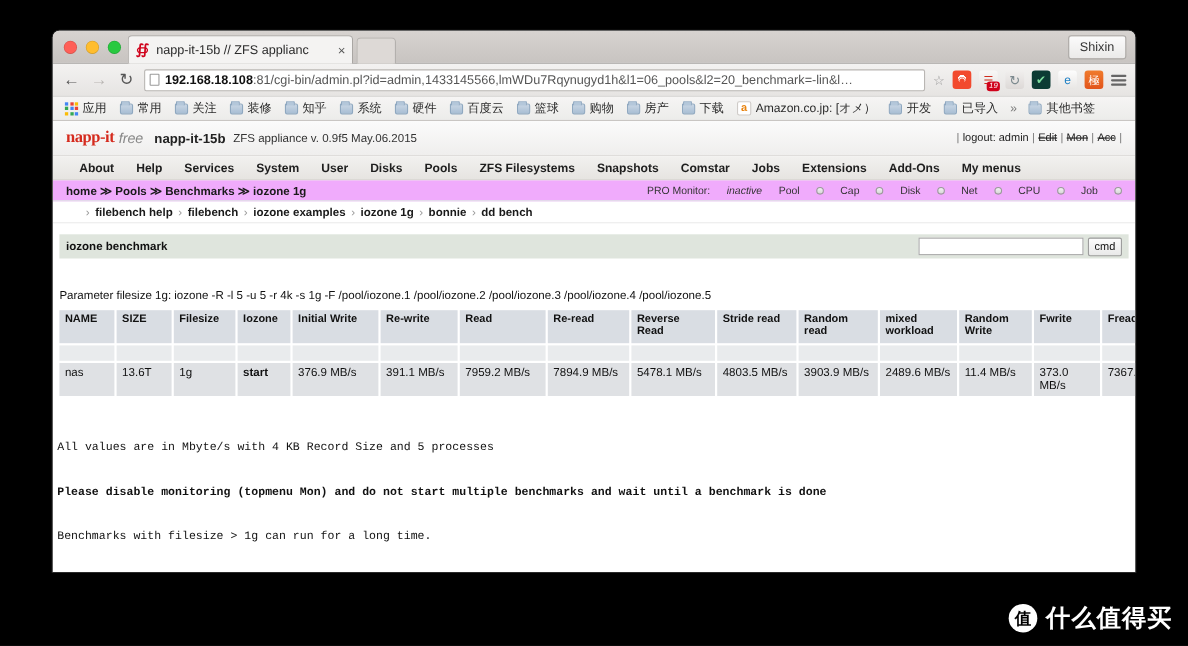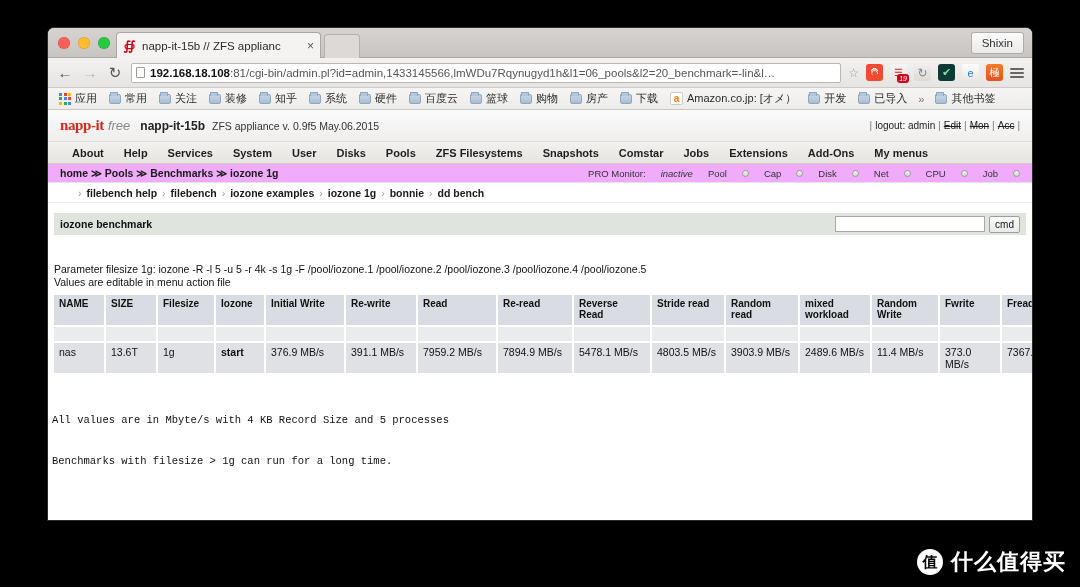--- a/index.html
+++ b/index.html
@@ -415,21 +415,20 @@
       <div class="bench-bar">
         <span class="bench-title">iozone benchmark</span>
         <span class="bench-right">
           <input class="cmd-input" type="text" value="" style="">
           <span class="cmd-btn">cmd</span>
         </span>
       </div>
 
       <div class="params">
         <div>Parameter filesize 1g: iozone -R -l 5 -u 5 -r 4k -s 1g -F /pool/iozone.1 /pool/iozone.2 /pool/iozone.3 /pool/iozone.4 /pool/iozone.5</div>
-        <div>Values are editable in menu action file</div>
       </div>
 
       <table class="bench">
         <colgroup>
           <col style="width:50px">
             <col style="width:50px">
             <col style="width:56px">
             <col style="width:48px">
           <col style="width:78px">
             <col style="width:70px">
@@ -497,20 +496,21 @@
           <td>11.4 MB/s</td>
           <td>373.0 MB/s</td>
           <td>7367.5 MB/s</td>
 
         </tr>
         </tbody>
       </table>
 
       <div class="footnote">
         <div>All values are in Mbyte/s with 4 KB Record Size and 5 processes</div>
+        <div class="b">Please disable monitoring (topmenu Mon) and do not start multiple benchmarks and wait until a benchmark is done</div>
         <div>Benchmarks with filesize &gt; 1g can run for a long time.</div>
       </div>
 
     </div>
   </div>
 
   <div class="watermark">
     <span class="wm-circle">值</span>
     <span class="wm-text">什么值得买</span>
   </div>

